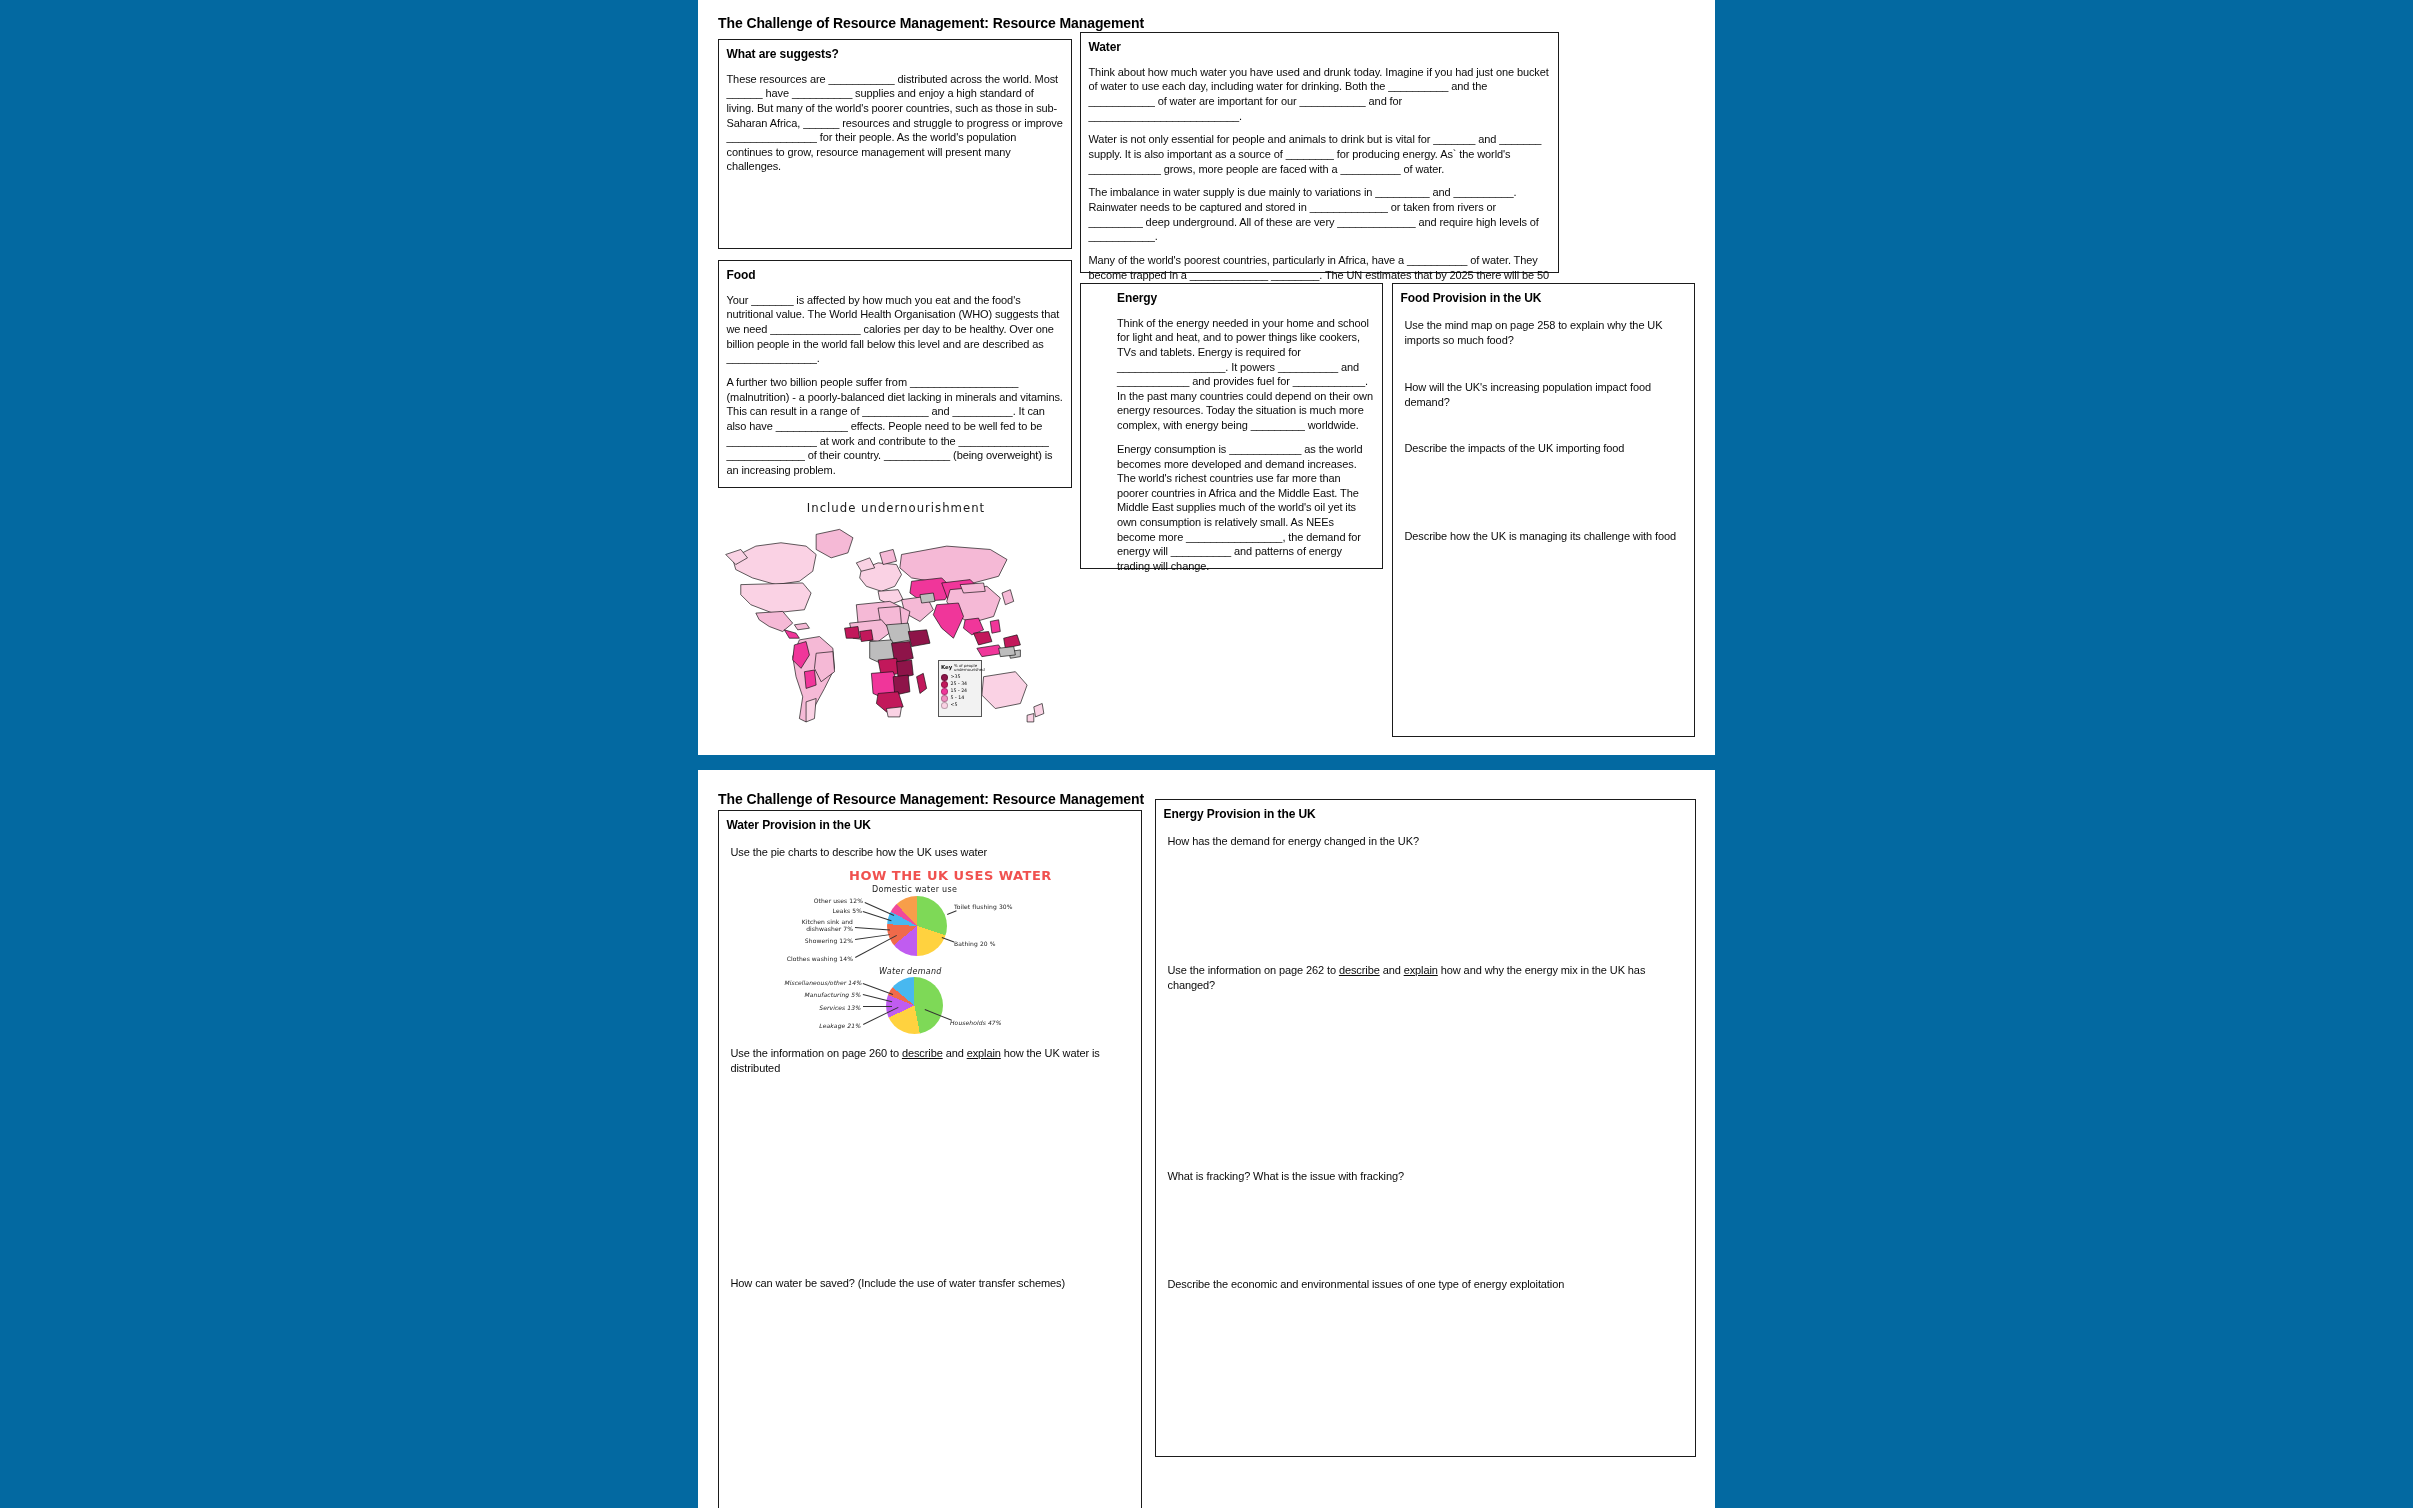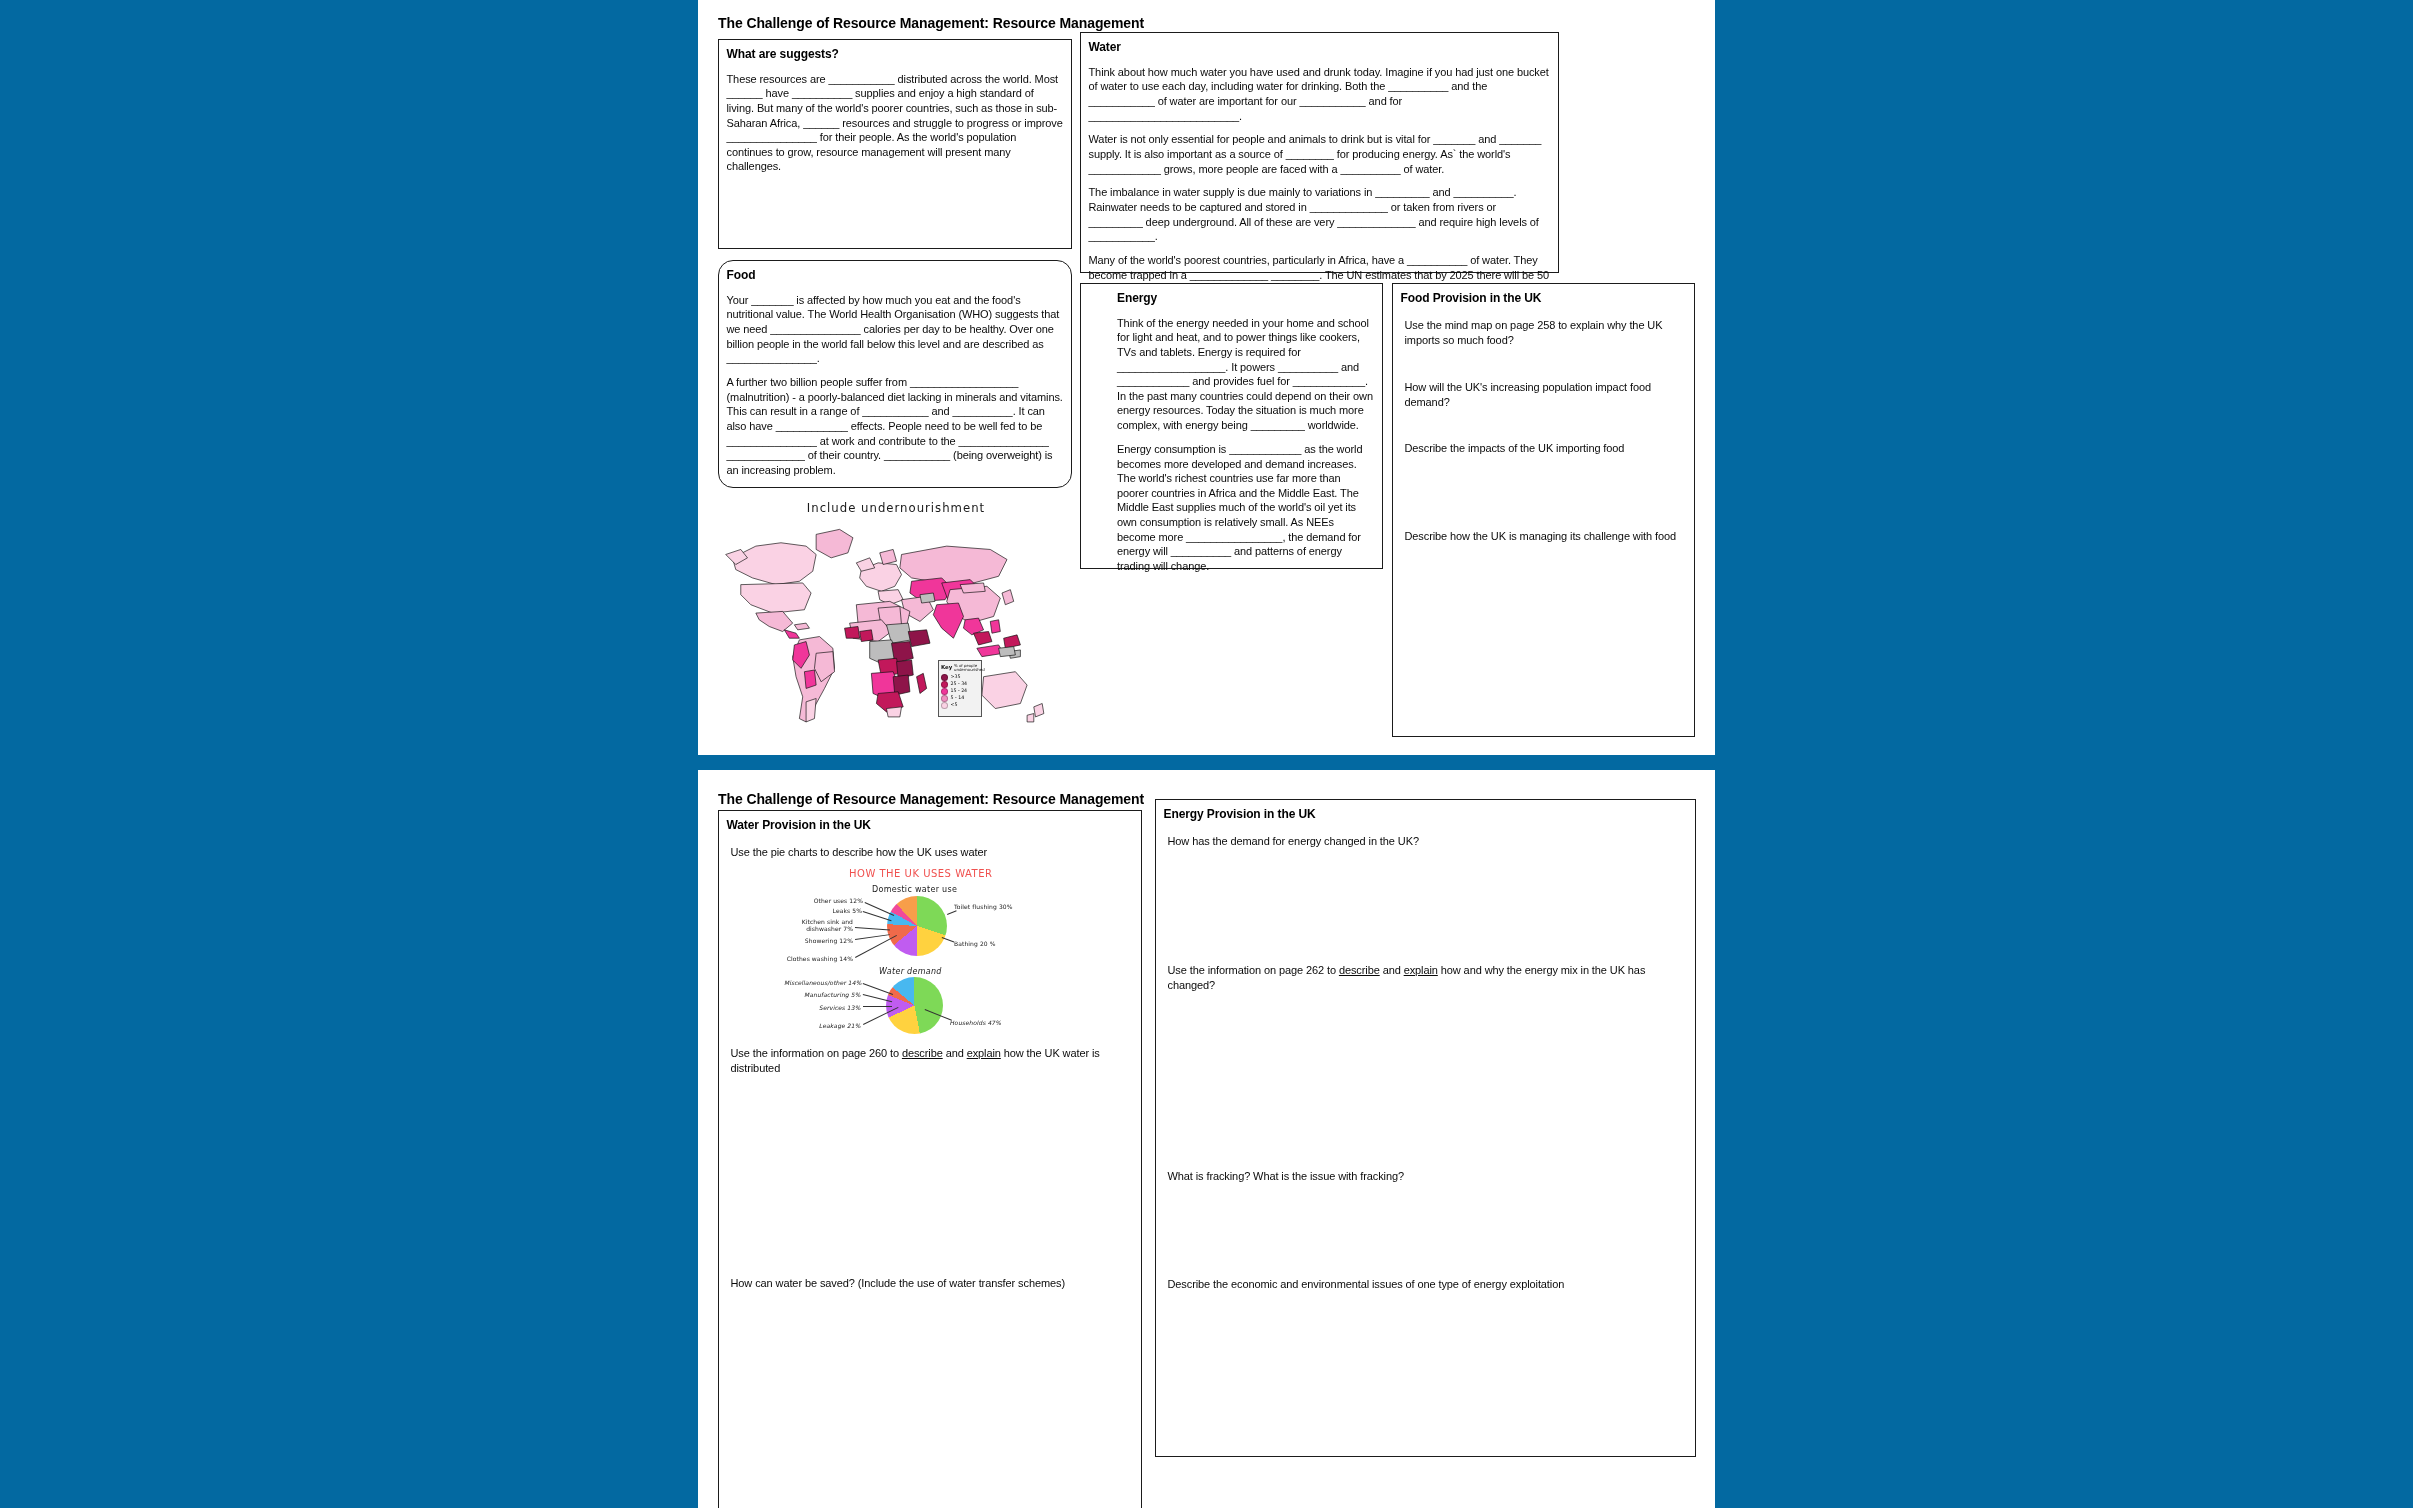--- a/index.html
+++ b/index.html
@@ -77,21 +77,21 @@
     margin: 4px;
     font-size: 11px;
     line-height: 1.34;
     color: #0a0a0a;
     letter-spacing: -0.1px;
   }
   u { text-decoration: underline; text-underline-offset: 0.8px; }
 
   
   #box-resources   { left: 20px;  top: 39px;  width: 354px; height: 210px; }
-  #box-food        { left: 20px;  top: 260px; width: 354px; height: 228px; border-radius: 15px; }
+  #box-food        { left: 20px;  top: 260px; width: 354px; height: 228px; }
   #box-water       { left: 382px; top: 32px;  width: 479px; height: 241px; }
   #box-energy      { left: 382px; top: 283px; width: 303px; height: 286px; padding-left: 36px; }
   #box-food-uk     { left: 694px; top: 283px; width: 303px; height: 454px; }
 
   #box-food-uk .q { margin-bottom: 0; }
 
   
   #box-water-uk    { left: 20px;  top: 40px;  width: 424px; height: 721px; }
   #box-energy-uk   { left: 457px; top: 29px;  width: 541px; height: 658px; }
 
@@ -154,22 +154,22 @@
   
   .pies {
     position: absolute;
     left: 0px; top: 57px;
     width: 424px; height: 168px;
   }
   .pies-title {
     position: absolute;
     left: 130px; top: 0px;
     font-family: "DejaVu Sans", sans-serif;
-    font-weight: 400;
-    font-size: 10px;
+    font-weight: 700;
+    font-size: 13px;
     color: #f0514f;
     letter-spacing: 0.5px;
   }
   .pie-block { position: absolute; }
   #pie-block-1 { left: 0px; top: 17px; width: 424px; height: 80px; }
   #pie-block-2 { left: 0px; top: 99px; width: 424px; height: 72px; font-style: italic; }
 
   .pie-sub {
     position: absolute;
     font-family: "DejaVu Sans", sans-serif;

